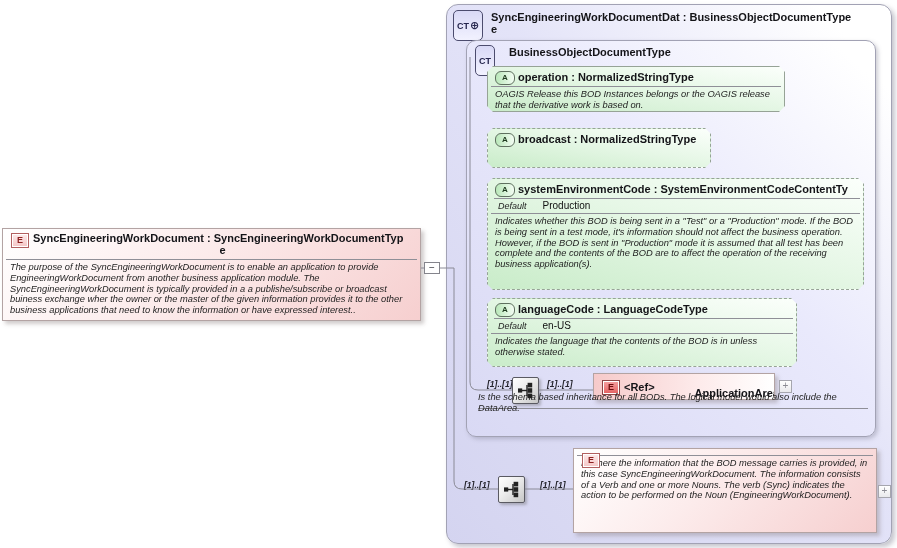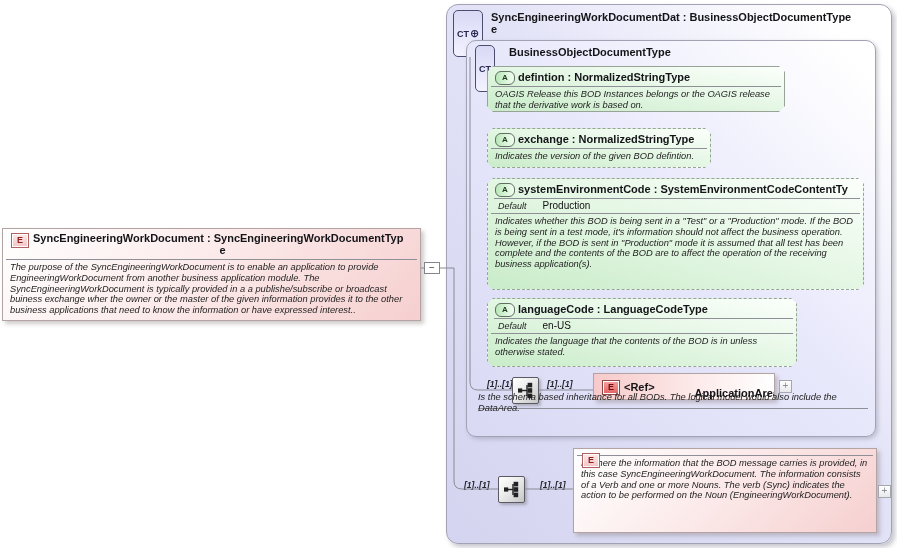--- a/index.html
+++ b/index.html
@@ -57,21 +57,21 @@
     position:absolute;left:7px;top:4px;width:18px;height:12px;
     border:1px solid #5f705f;border-radius:6px;
     background:linear-gradient(to right,#b9e7b9,#f3fdf3);
     font-weight:bold;font-size:8px;line-height:12px;text-align:center;color:#1f3a1f;
   }
   .cticon{
     display:inline-flex;align-items:center;gap:1px;
     border:1px solid #4c4c6e;border-radius:5px;
     background:linear-gradient(#d9d9f6,#f2f2ff);
     font-weight:bold;font-size:9px;line-height:12px;color:#26264e;
-    padding:16px 3px;height:13px;vertical-align:top;
+    padding:8px 3px;height:13px;vertical-align:top;
   }
   .plusglyph{font-size:11px;line-height:11px;color:#26264e;}
   
   .doc{
     font-style:italic;font-size:9.3px;line-height:10.8px;color:#1e1e1e;
     border-top:1px solid #8f8f97;margin:2px 3px 0 3px;padding:2px 4px 4px 4px;
   }
   .defrow{
     display:flex;align-items:baseline;
     border-top:1px solid #8f8f97;margin:2px 3px 0 6px;padding:1px 4px 0 4px;
@@ -139,34 +139,33 @@
         <span>CT</span>
       </span>
       <div class="btitle alignL" style="margin-left:36px;">BusinessObjectDocumentType</div>
     </div>
   </div>
 
   <div class="abox greenbox" style="left:487px;top:66px;width:298px;height:46px;">
     <div class="ahead">
       <span class="aicon">A</span>
       <div class="btitle alignL">
-          <span class="tl1">defintion : NormalizedStringType</span>
+          <span class="tl1">operation : NormalizedStringType</span>
         </div>
     </div>
     <div class="doc">OAGIS Release this BOD Instances belongs or the OAGIS release that the derivative work is based on.</div>
   </div>
 
   <div class="abox greenbox optional" style="left:487px;top:128px;width:224px;height:40px;">
     <div class="ahead">
       <span class="aicon">A</span>
       <div class="btitle alignL">
-          <span class="tl1">exchange : NormalizedStringType</span>
+          <span class="tl1">broadcast : NormalizedStringType</span>
         </div>
     </div>
-    <div class="doc">Indicates the version of the given BOD defintion.</div>
   </div>
 
   <div class="abox greenbox optional" style="left:487px;top:178px;width:377px;height:112px;">
     <div class="ahead">
       <span class="aicon">A</span>
       <div class="btitle alignL">
         <span class="tl1">systemEnvironmentCode : SystemEnvironmentCodeContentTy</span>
       </div>
     </div>
     <div class="defrow">

